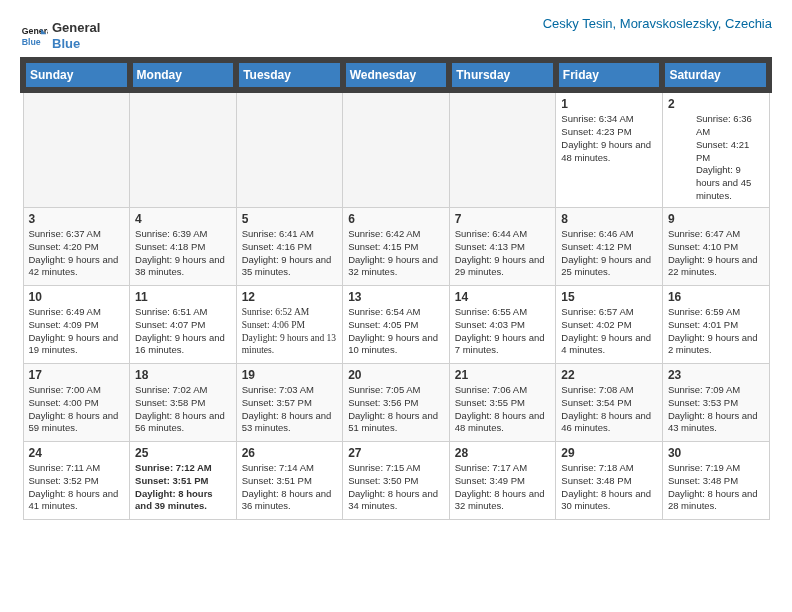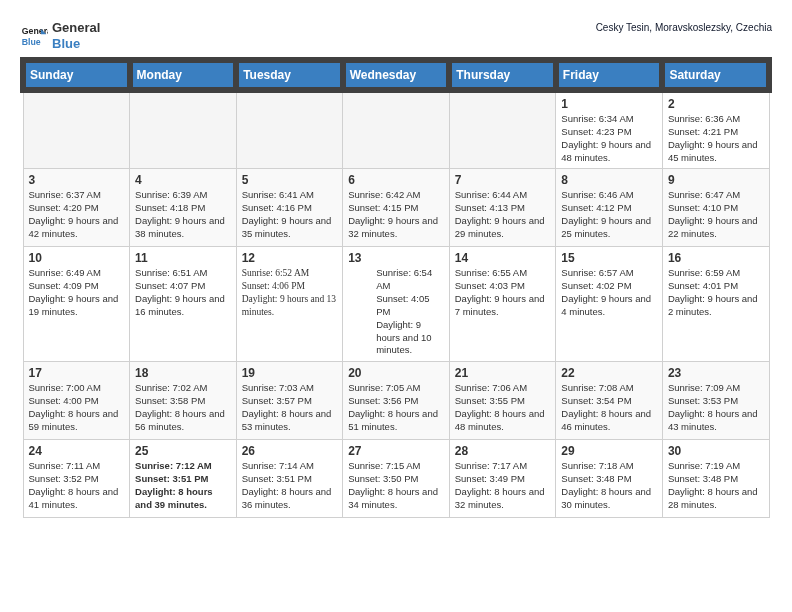--- a/index.html
+++ b/index.html
@@ -39,23 +39,23 @@
     .title-block {
       text-align: right;
     }
     .month-title {
       font-size: 36px;
       font-weight: bold;
       color: #222;
       line-height: 1.1;
     }
     .location-title {
-      font-size: 10px;
-      color: #0f172a;
-      margin-top: 6px;
+      font-size: 13px;
+      color: #0369a1;
+      margin-top: 0;
     }
     .calendar {
       width: 100%;
       border-collapse: collapse;
       table-layout: fixed;
     }
     .calendar th {
       background: #3a7fc1;
       color: #fff;
       font-size: 12px;
@@ -135,21 +135,21 @@
           <td class="empty"></td>
           <td class="empty"></td>
           <td>
             <span class="day-num">1</span>
             <div class="day-info" style="white-space: pre-line;">Sunrise: 6:34 AM
 Sunset: 4:23 PM
 Daylight: 9 hours and 48 minutes.</div>
           </td>
           <td>
             <span class="day-num">2</span>
-            <div class="day-info" style="white-space: pre-line;">Sunrise: 6:36 AM
+            <div class="day-info" style="white-space: pre-line; margin-left: 28px;">Sunrise: 6:36 AM
 Sunset: 4:21 PM
 Daylight: 9 hours and 45 minutes.</div>
           </td>
         </tr>
         <tr>
           <td>
             <span class="day-num">3</span>
             <div class="day-info" style="white-space: pre-line;">Sunrise: 6:37 AM
 Sunset: 4:20 PM
 Daylight: 9 hours and 42 minutes.</div>
@@ -205,21 +205,21 @@
 Daylight: 9 hours and 16 minutes.</div>
           </td>
           <td>
             <span class="day-num">12</span>
             <div class="day-info" style="white-space: pre-line; font-family: Liberation Serif, serif;">Sunrise: 6:52 AM
 Sunset: 4:06 PM
 Daylight: 9 hours and 13 minutes.</div>
           </td>
           <td>
             <span class="day-num">13</span>
-            <div class="day-info" style="white-space: pre-line; margin-left: 28px;">Sunrise: 6:54 AM
+            <div class="day-info" style="white-space: pre-line;">Sunrise: 6:54 AM
 Sunset: 4:05 PM
 Daylight: 9 hours and 10 minutes.</div>
           </td>
           <td>
             <span class="day-num">14</span>
             <div class="day-info" style="white-space: pre-line;">Sunrise: 6:55 AM
 Sunset: 4:03 PM
 Daylight: 9 hours and 7 minutes.</div>
           </td>
           <td>

